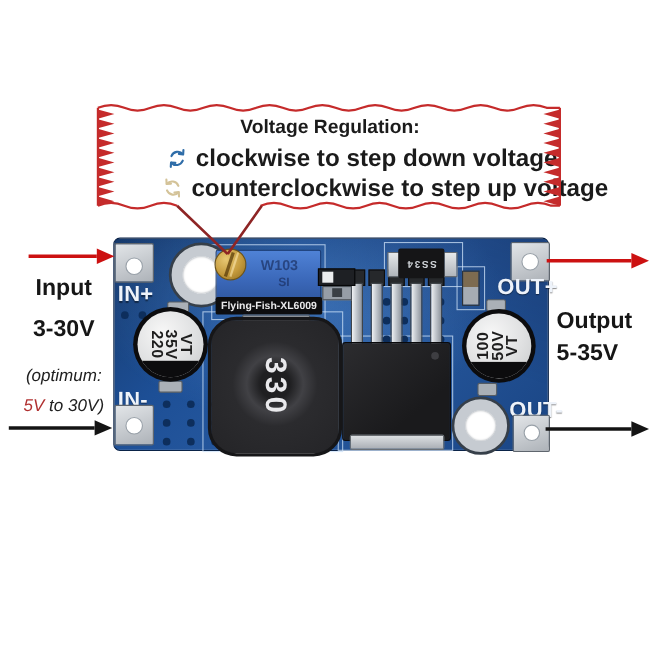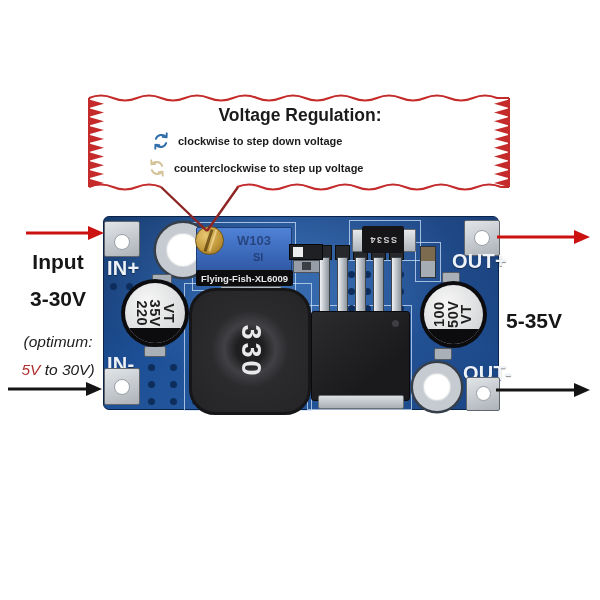--- a/index.html
+++ b/index.html
@@ -3,21 +3,21 @@
 <meta charset="utf-8">
 <style>
   html,body{margin:0;padding:0;background:#fff;}
   .stage{position:relative;width:600px;height:600px;background:#fff;overflow:hidden;
          font-family:"Liberation Sans","DejaVu Sans",sans-serif;}
   .abs{position:absolute;}
 
   
   .va-title{left:95px;top:105px;width:410px;text-align:center;
             font-size:17.5px;font-weight:bold;color:#1b1b1b;}
-  .va-line{display:flex;align-items:center;gap:7px;font-size:11px;font-weight:bold;color:#1b1b1b;}
+  .va-line{display:flex;align-items:center;gap:7px;font-size:22px;font-weight:bold;color:#1b1b1b;}
   .va-line1{left:151px;top:131px;}
   .va-line2{left:147px;top:158px;}
   .cycle-icon{width:20px;height:20px;flex:0 0 auto;}
   .cycle-icon path{fill:none;stroke-width:2.3;stroke-linecap:round;stroke-linejoin:round;}
   .icon-cw path{stroke:var(--icon_clockwise,#2f6da8);}
   .icon-ccw path{stroke:var(--icon_counterclockwise,#d4c399);}
 
   
   .side-big{font-size:21px;font-weight:bold;color:#161616;}
   .input-title{left:10px;top:250px;width:96px;text-align:center;}
@@ -242,20 +242,21 @@
       </g>
     </svg>
     <span>counterclockwise to step up voltage</span>
   </div>
 
   <div class="abs side-big input-title">Input</div>
   <div class="abs side-big input-range">3-30V</div>
   <div class="abs note note1">(optimum:</div>
   <div class="abs note note2"><span class="accent">5V</span><span> to 30V)</span></div>
 
+  <div class="abs side-big output-title">Output</div>
   <div class="abs side-big output-range">5-35V</div>
 
   <svg class="abs decor" width="600" height="600" viewBox="0 0 600 600">
 
     <path class="box-stroke" d="M89,98 Q101,93 113,98 T137,98 T161,98 T185,98 T209,98 T233,98 T257,98 T281,98 T305,98 T329,98 T353,98 T377,98 T401,98 T425,98 T449,98 T473,98 T497,98 L509,98"></path>
 
     <path class="box-stroke" d="M89,187 Q101,182 113,187 T137,187 T161,187"></path>
     <path class="box-stroke" d="M237,187 Q249,182 261,187 T285,187 T309,187 T333,187 T357,187 T381,187 T405,187 T429,187 T453,187 T477,187 T501,187 L509,187"></path>
 
     <path class="box-stroke" d="M89,98 V187"></path>

